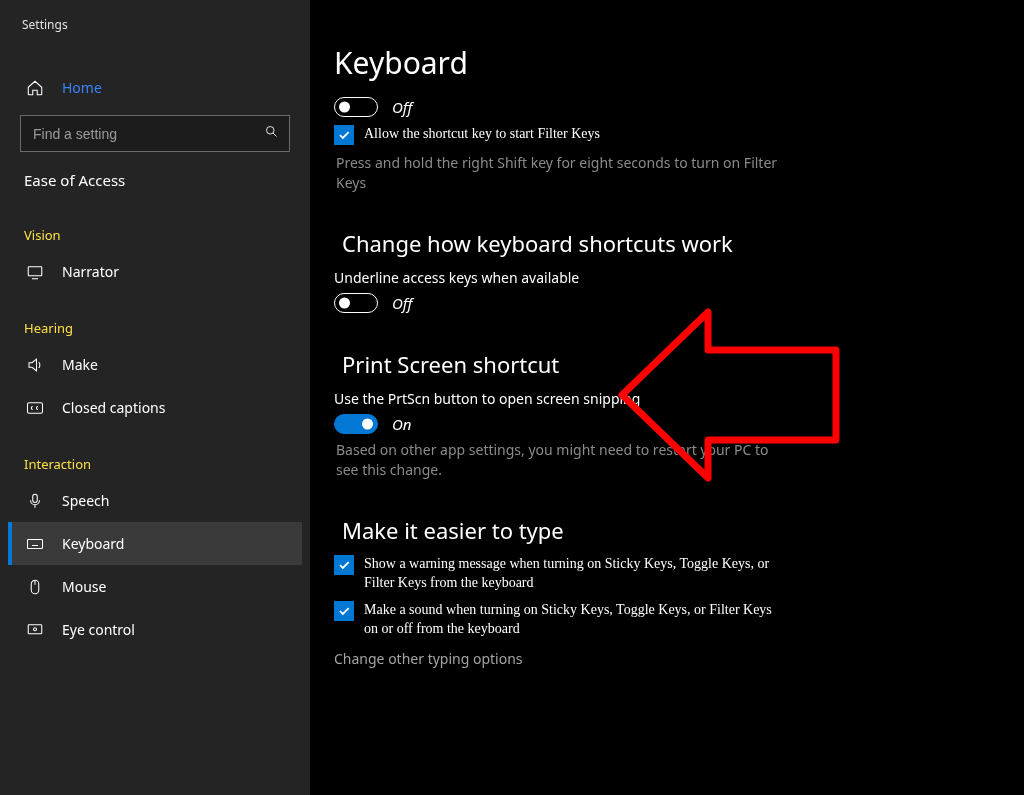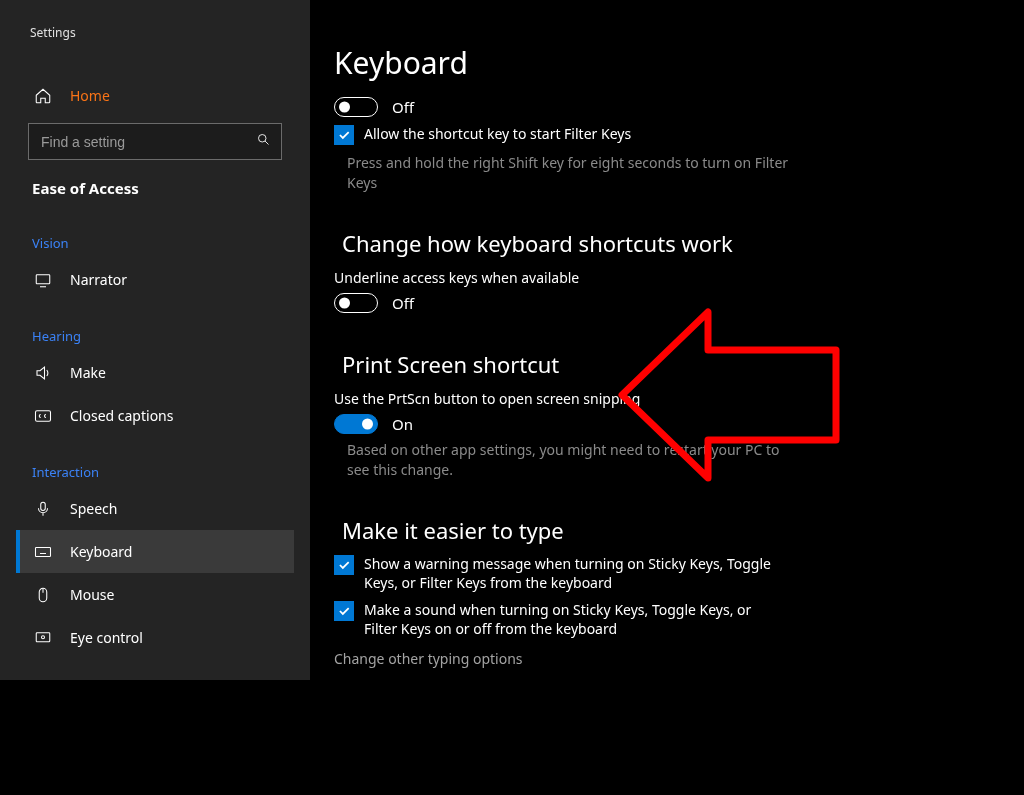--- a/index.html
+++ b/index.html
@@ -6,35 +6,35 @@
   body{
     background:#000;
     font-family:"Segoe UI",system-ui,sans-serif;
     color:#fff;
     width:1024px;height:795px;
     overflow:hidden;
     position:relative;
   }
   .sidebar{
     position:absolute;left:0;top:0;
-    width:310px;height:680px;
+    width:310px;height:795px;
     background:#242424;
     box-sizing:border-box;
-    padding:16px;
+    padding:8px;
   }
   .app-title{
     font-size:12px;
     padding:8px 0 0 14px;
     color:#e0e0e0;
     height:34px;
   }
   .home-row{
     display:flex;align-items:center;gap:18px;
     padding:10px 0 10px 18px;
-    font-size:14px;color:#f97316;
+    font-size:14px;color:#3b82f6;
     cursor:pointer;
     margin-top:18px;
   }
   .home-row span.icon, .nav-item span.icon{
     width:18px;height:18px;display:flex;align-items:center;justify-content:center;
     color:#fff;
   }
   .search-wrap{
     margin:8px 12px 0 12px;
     border:1px solid #6b6b6b;
@@ -42,25 +42,25 @@
     display:flex;align-items:center;
     padding:8px 10px;
   }
   .search-input{
     flex:1;background:transparent;border:none;outline:none;
     color:#bbb;font-size:14px;
   }
   .search-input::placeholder{color:#9a9a9a;}
   .search-icon{color:#9a9a9a;font-size:14px;}
   .category{
-    font-size:15px;font-weight:700;color:#fff;
+    font-size:15px;font-weight:400;color:#fff;
     padding:18px 0 10px 16px;
   }
   .section-label{
-    font-size:13px;color:#3b82f6;
+    font-size:13px;color:#fde047;
     padding:26px 0 6px 16px;
   }
   .nav-item{
     display:flex;align-items:center;gap:18px;
     padding:12px 0 12px 18px;
     font-size:14px;color:#fff;
     cursor:pointer;
     position:relative;
   }
   .nav-item.selected{background:#3a3a3a;}
@@ -75,40 +75,40 @@
     color:#fff;
     overflow:hidden;
   }
   h1.page-title{
     font-weight:400;font-size:30px;margin:30px 0 14px 0;
   }
   h2.section{
     font-weight:400;font-size:22px;margin:28px 0 10px 8px;
   }
   h2.section.tight{margin-top:36px;}
-  .toggle-row{display:flex;align-items:center;gap:14px;margin:6px 0 6px 0;}
+  .toggle-row{display:flex;align-items:center;gap:14px;margin:6px 0 6px 0;font-style:italic;}
   .toggle{
     width:44px;height:20px;border:1px solid #fff;border-radius:20px;
     position:relative;background:#000;cursor:pointer;box-sizing:border-box;
   }
   .toggle .knob{
     width:11px;height:11px;border-radius:50%;background:#fff;
     position:absolute;top:50%;transform:translateY(-50%);left:4px;
   }
   .toggle.on{background:#0078d4;border-color:#0078d4;}
   .toggle.on .knob{left:auto;right:4px;}
   .toggle-label{font-size:15px;}
-  .chk-row{display:flex;align-items:flex-start;gap:10px;margin:8px 0;max-width:440px;}
+  .chk-row{display:flex;align-items:flex-start;gap:10px;margin:8px 0;max-width:440px;font-family:Liberation Serif, serif;}
   .chk{
     width:20px;height:20px;background:#0078d4;flex-shrink:0;
     display:flex;align-items:center;justify-content:center;color:#fff;cursor:pointer;
   }
   .chk svg{width:14px;height:14px;}
   .chk-text{font-size:14px;line-height:1.35;}
-  .help-text{font-size:14px;color:#8a8a8a;margin:6px 0 0 13px;max-width:450px;line-height:1.4;}
+  .help-text{font-size:14px;color:#8a8a8a;margin:6px 0 0 2px;max-width:450px;line-height:1.4;}
   .body-text{font-size:14px;color:#fff;margin:8px 0 6px 0;}
   .link{color:#a3a3a3;font-size:14px;cursor:pointer;display:inline-block;}
   .svg-icon{width:18px;height:18px;fill:none;stroke:#fff;stroke-width:1.4;}
   
   .arrow-overlay{position:absolute;left:0;top:0;width:1024px;height:795px;pointer-events:none;}
 </style>
 </head>
 <body>
 
 <div class="sidebar">

